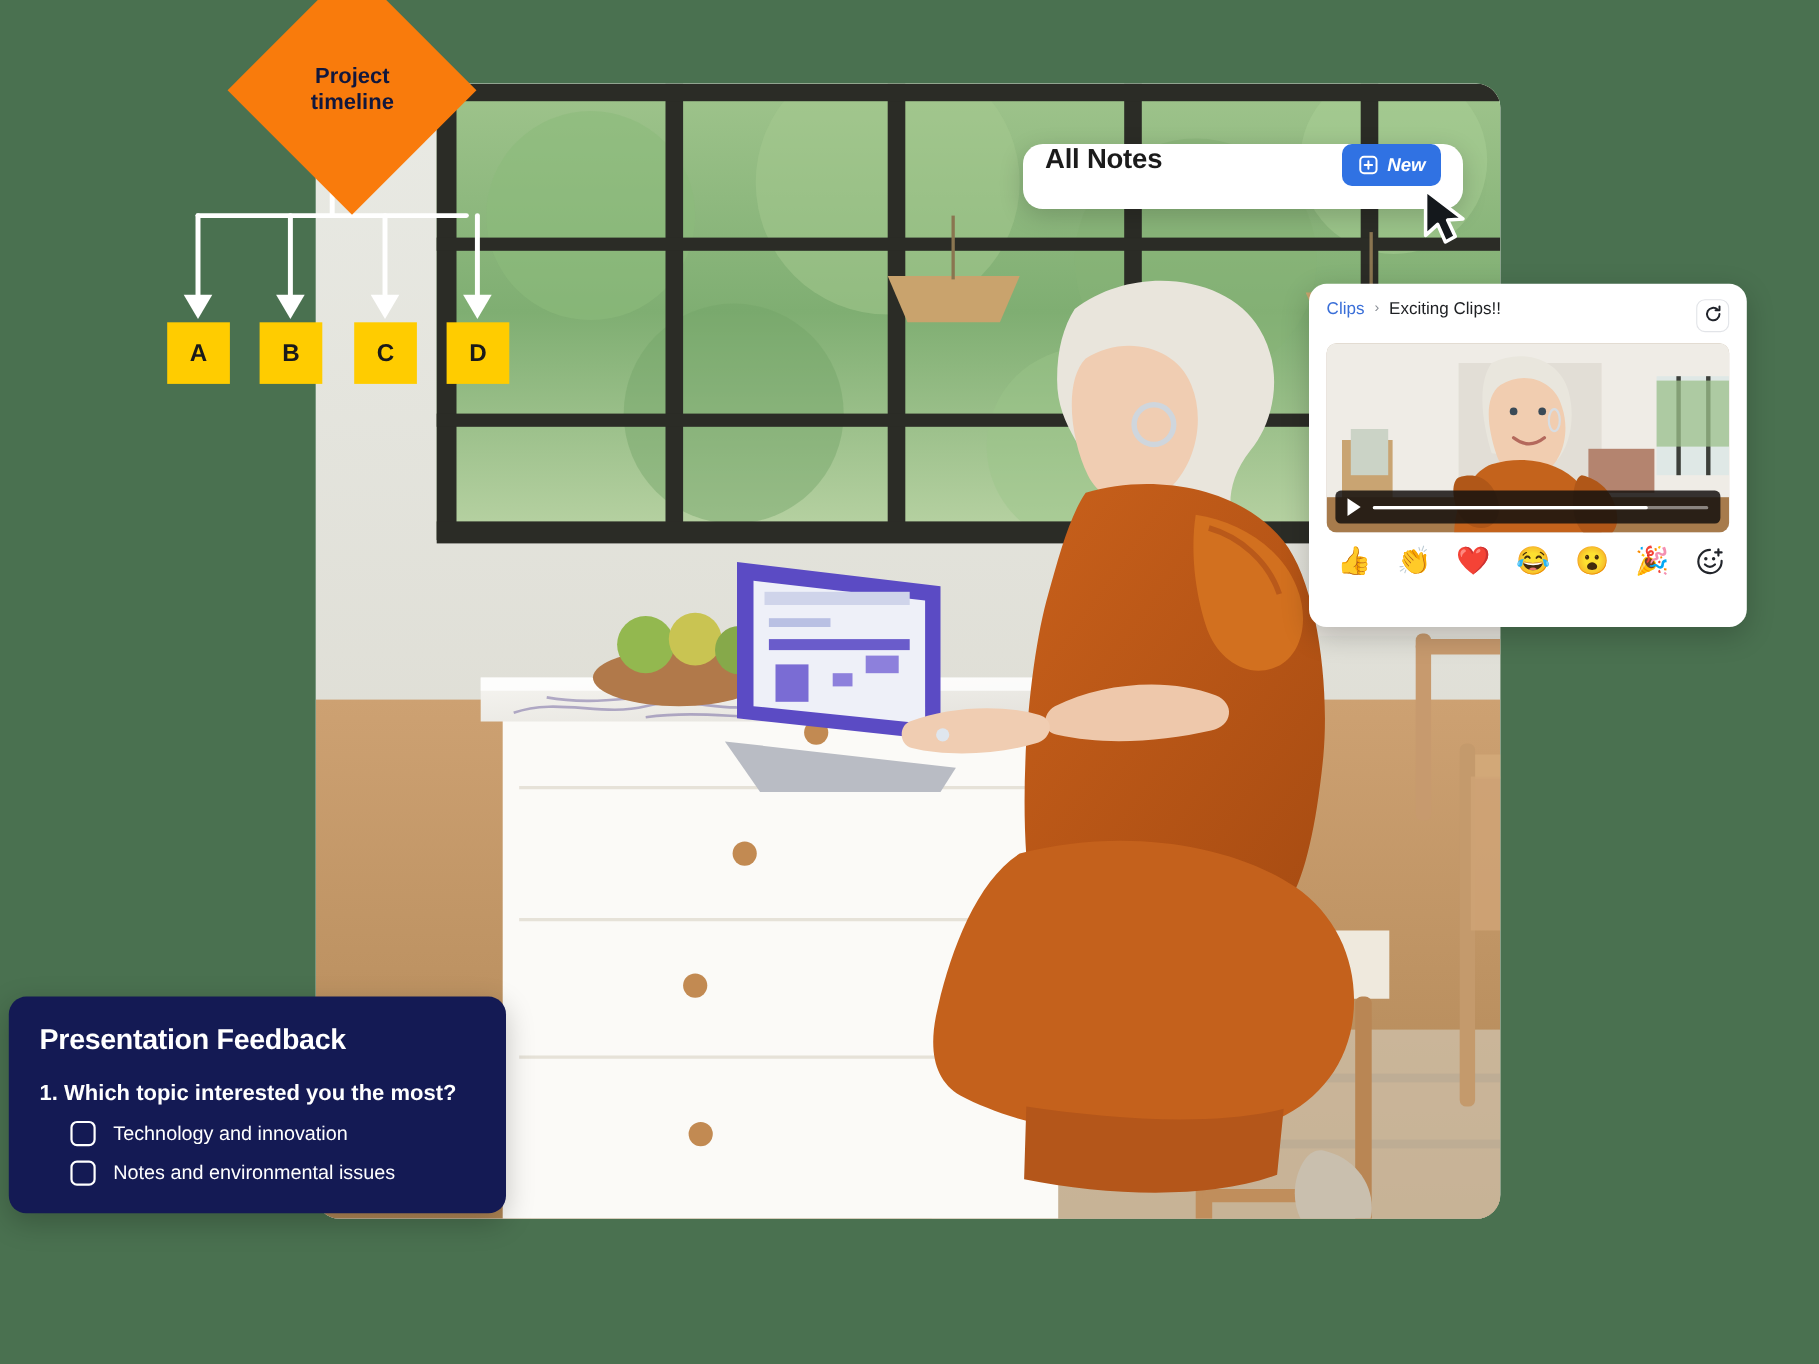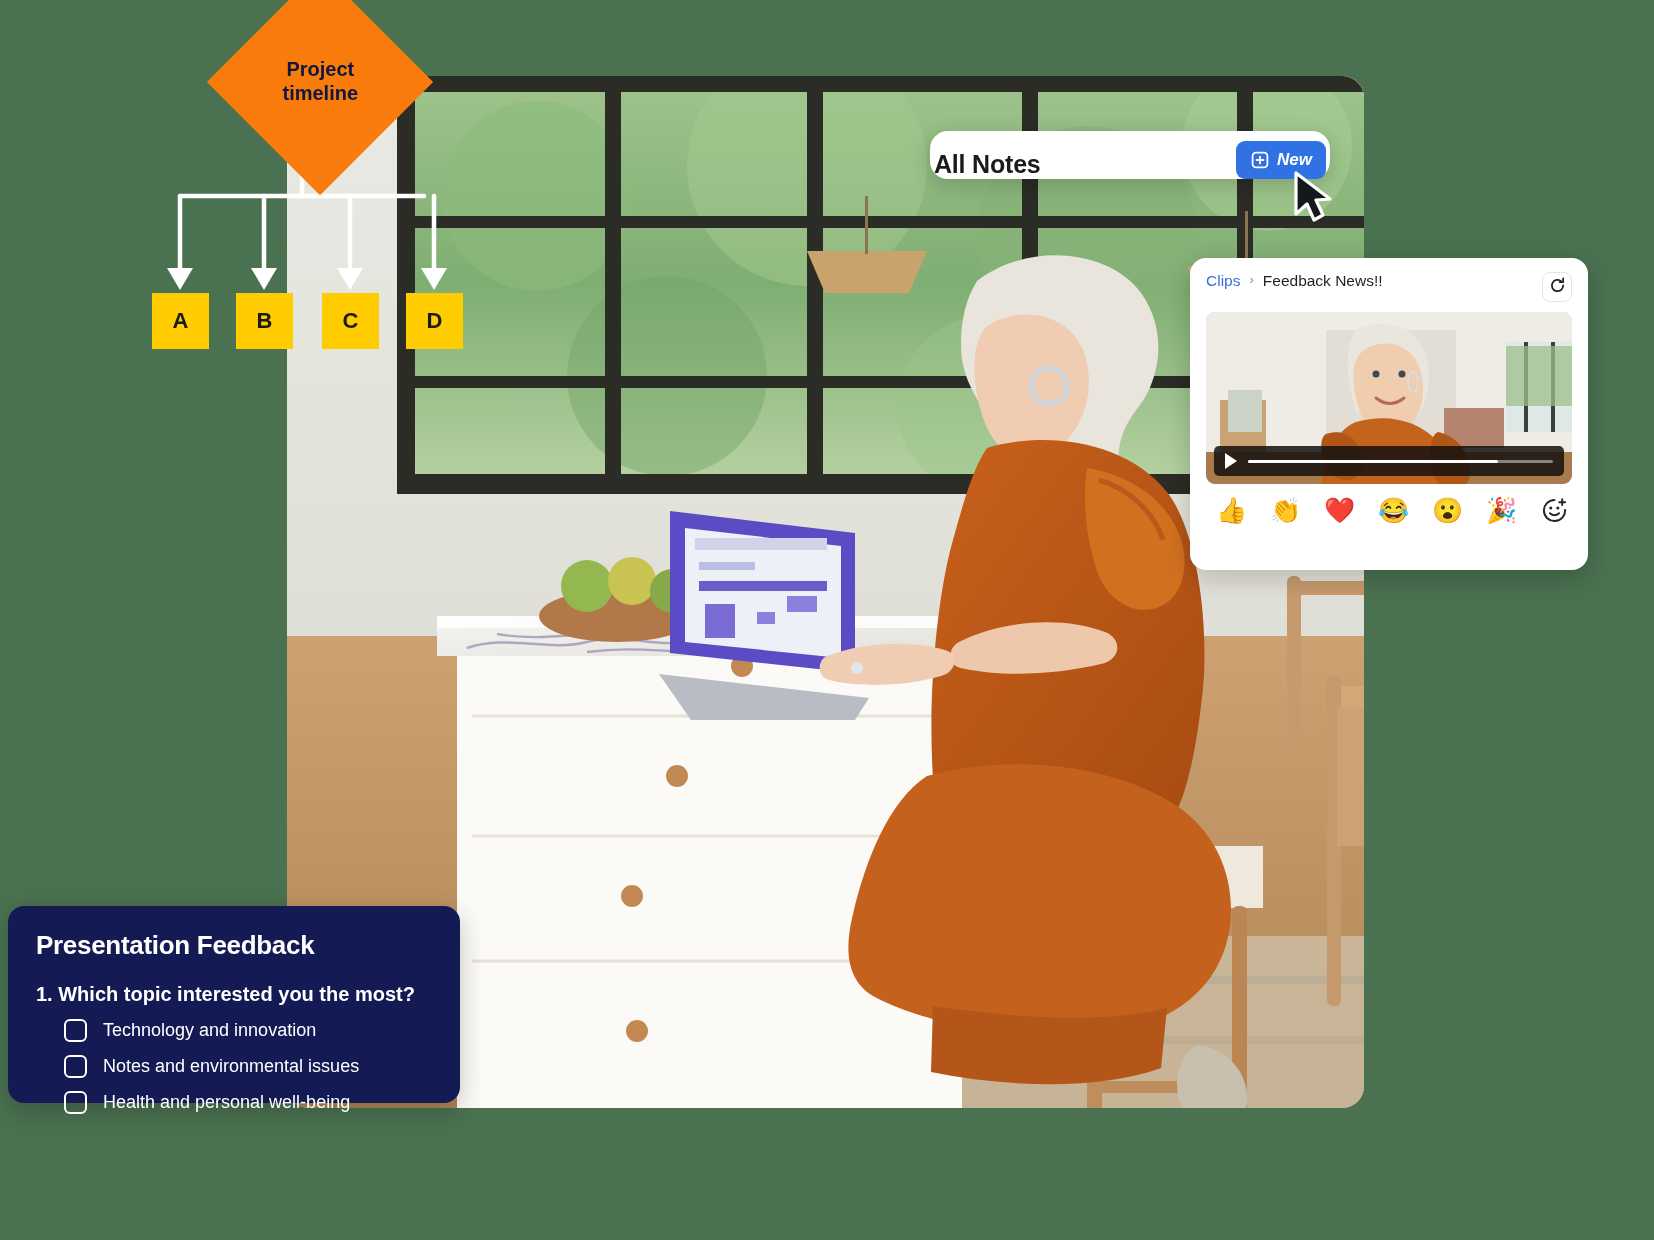--- a/index.html
+++ b/index.html
@@ -45,24 +45,24 @@
     display: flex; align-items: center; justify-content: center;
     color: #1a1a1a; font-weight: bold; font-size: 22px;
     font-family: "Liberation Sans", sans-serif;
   }
   .ybox.a { left: 12px; } .ybox.b { left: 96px; }
   .ybox.c { left: 182px; } .ybox.d { left: 266px; }
 
   
   .notes-card {
     position: absolute; left: 930px; top: 131px;
-    width: 400px; height: 48px;
+    width: 400px; height: 59px;
     background: #fff; border-radius: 18px;
     box-shadow: 0 6px 22px rgba(0,0,0,.18);
-    display: flex; align-items: flex-end; padding: 0 4px;
+    display: flex; align-items: flex-start; padding: 0 20px;
   }
   .notes-title { font-size: 25px; font-weight: bold; color: #1b1b1b; letter-spacing: -.2px; }
   .new-btn {
     margin-left: auto; background: #3072e3; color: #fff;
     border: none; border-radius: 9px;
     height: 38px; padding: 0 14px;
     display: flex; align-items: center; gap: 7px;
     font-size: 17px; font-weight: bold; cursor: pointer;
     font-family: "Liberation Sans", sans-serif;
     font-style: italic;
@@ -328,21 +328,21 @@
   <div class="cursor">
     <svg width="46" height="56" viewBox="0 0 46 56">
       <path d="M6 3 L6 44 L17 34 L24 50 L33 45 L26 30 L40 29 Z" fill="#14181c" stroke="#ffffff" stroke-width="3.2" stroke-linejoin="round"></path>
     </svg>
   </div>
 
   <div class="clips">
     <div class="clips-head">
       <span class="crumb-link">Clips</span>
       <span class="crumb-sep">›</span>
-      <span class="crumb-cur">Feedback News!!</span>
+      <span class="crumb-cur">Exciting Clips!!</span>
       <button class="refresh-btn">
         <span>
           <svg width="17" height="17" viewBox="0 0 18 18" fill="none">
             <path d="M15 9a6 6 0 1 1-1.9-4.35" stroke="#20232a" stroke-width="1.9" stroke-linecap="round"></path>
             <path d="M15 1.6V5.4h-3.8" stroke="#20232a" stroke-width="1.9" stroke-linecap="round" stroke-linejoin="round"></path>
           </svg>
         </span>
       </button>
     </div>
 
@@ -398,19 +398,15 @@
     <div class="fb-title">Presentation Feedback</div>
     <div class="fb-q">1. Which topic interested you the most?</div>
     <div class="fb-opt">
       <div class="cbox"></div>
       <span>Technology and innovation</span>
     </div>
     <div class="fb-opt">
       <div class="cbox"></div>
       <span>Notes and environmental issues</span>
     </div>
-    <div class="fb-opt">
-      <div class="cbox"></div>
-      <span>Health and personal well-being</span>
-    </div>
   </div>
 
 </div>
 
 </body></html>

